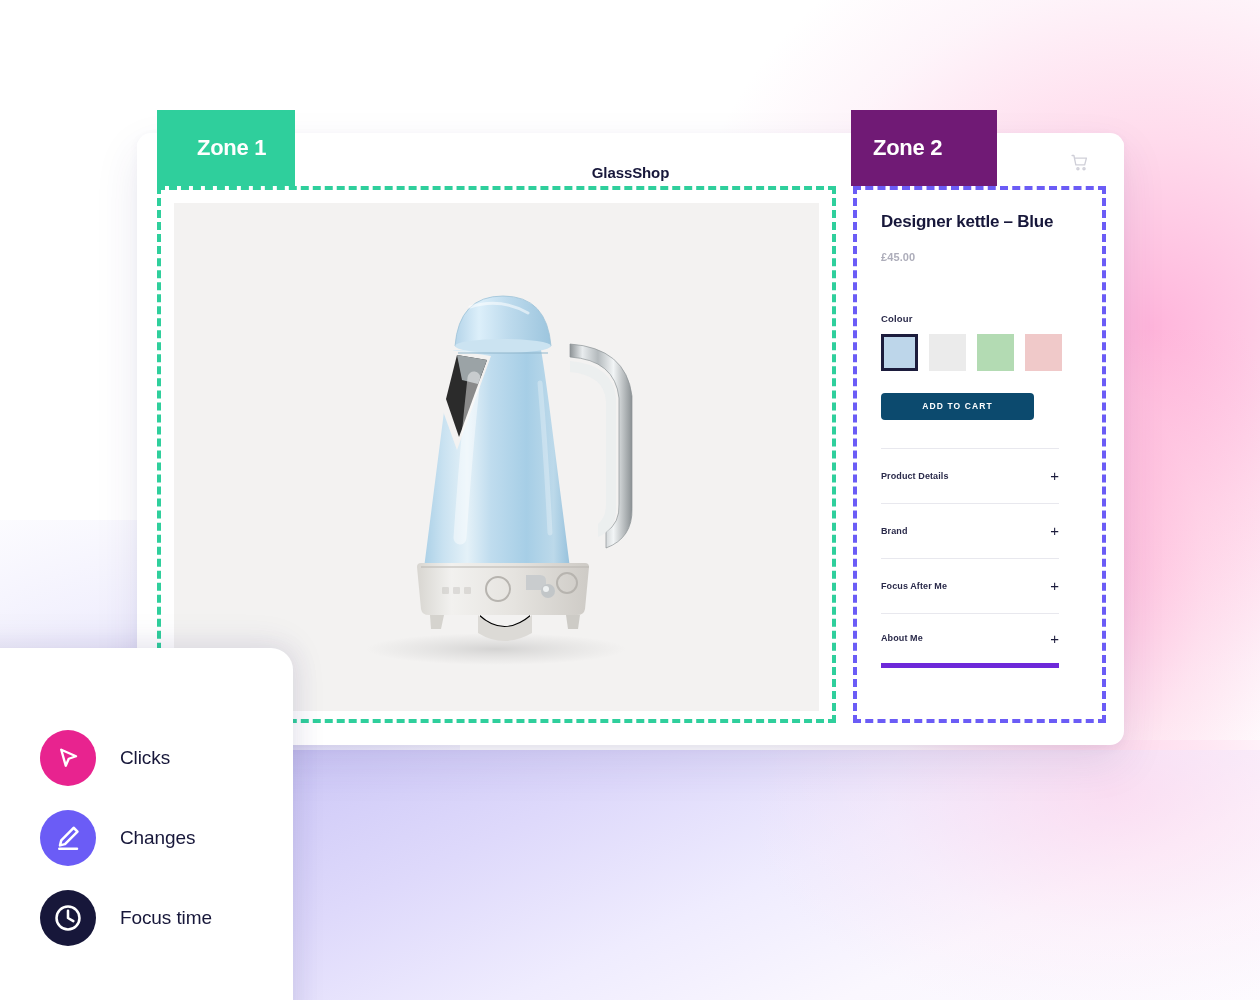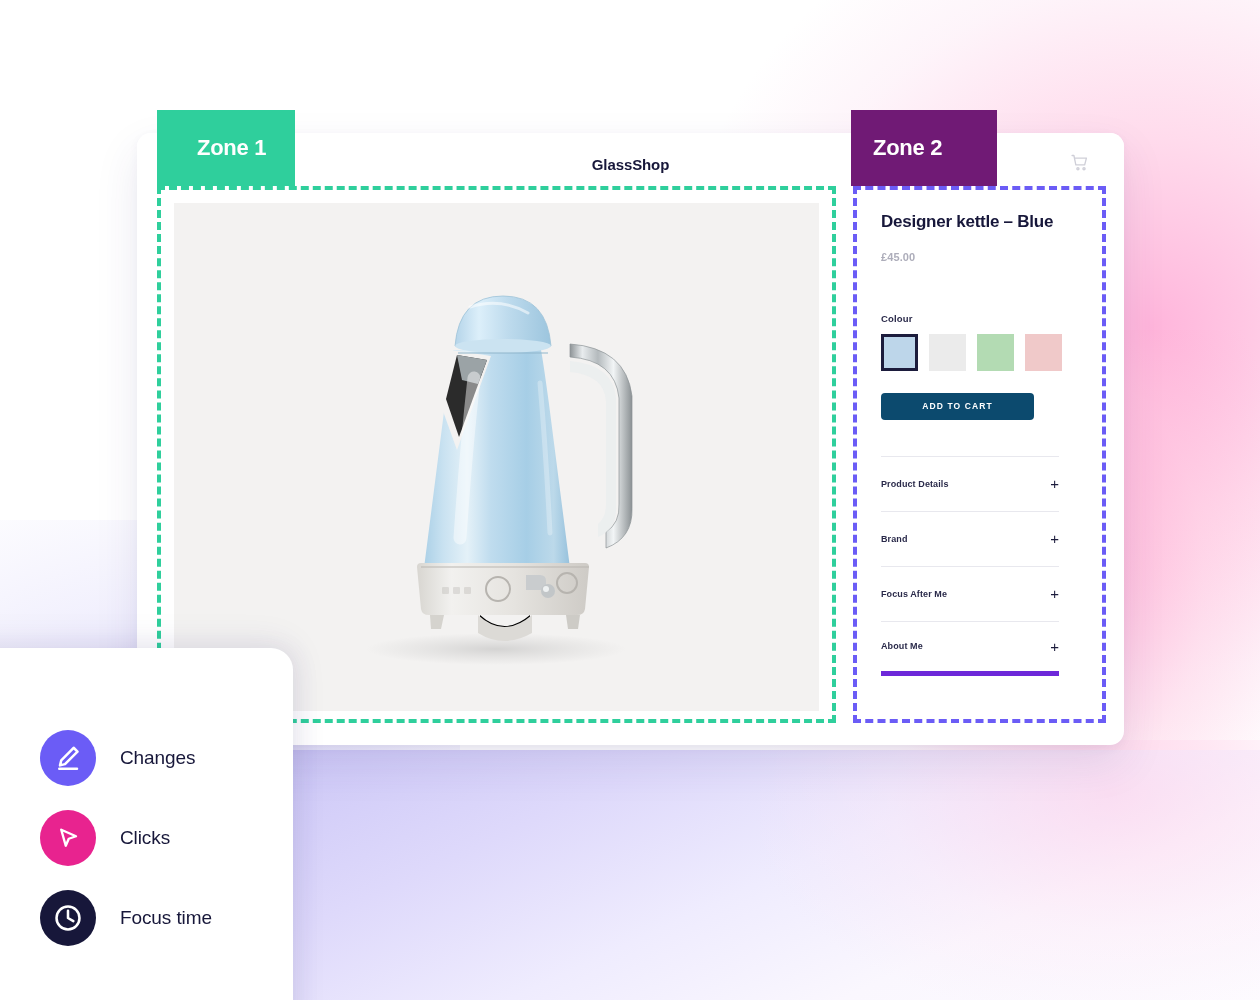--- a/index.html
+++ b/index.html
@@ -76,21 +76,21 @@
     left: 137px; top: 133px;
     width: 987px; height: 612px;
     background: #ffffff;
     border-radius: 14px;
     box-shadow: 0 18px 44px rgba(60,50,120,0.10),
                 0 3px 10px rgba(60,50,120,0.05);
     overflow: hidden;
   }
   .shop-header {
     position: absolute;
-    left: 0; top: 0;
+    left: 0; top: 8px;
     width: 987px; height: 62px;
     background: #ffffff;
     display: flex;
     align-items: center;
     justify-content: center;
   }
   .shop-logo {
     font-size: 15px;
     font-weight: bold;
     color: #17173a;
@@ -163,21 +163,21 @@
     font-family: "Liberation Sans", sans-serif;
     font-size: 8.5px;
     font-weight: bold;
     letter-spacing: 1.1px;
     cursor: pointer;
     display: flex;
     align-items: center;
     justify-content: center;
   }
   .accordion {
-    margin-top: 36px;
+    margin-top: 28px;
     width: 178px;
   }
   .accordion-row {
     height: 55px;
     border-top: 1px solid #e8e8ee;
     display: flex;
     align-items: center;
     justify-content: space-between;
     cursor: pointer;
   }
@@ -441,36 +441,36 @@
   </div>
   <div class="zone-tag" id="zone2-tag">
     <span>Zone 2</span>
   </div>
 
   <div class="events-card">
 
     <div class="events-list">
 
       <div class="event-row">
+        <div class="event-icon" style="background:#e8238f;">
+          <svg width="30" height="30" viewBox="0 0 24 24" fill="none" stroke="#ffffff" stroke-width="1.9" stroke-linejoin="round" stroke-linecap="round">
+            <path d="M6.6 5.4 L18.4 10.6 L12.6 12.6 L10.2 18.2 Z"></path>
+          </svg>
+        </div>
+        <div class="event-label">Clicks</div>
+      </div>
+
+      <div class="event-row">
         <div class="event-icon" style="background:#6b5cf6;">
           <svg width="30" height="30" viewBox="0 0 24 24" fill="none" stroke="#ffffff" stroke-width="2" stroke-linejoin="round" stroke-linecap="round">
             <path d="M16.5 3.8 L19.6 6.9 L9.6 16.9 L5.6 17.9 L6.6 13.9 Z"></path>
             <path d="M5 20.6 L19.2 20.6"></path>
           </svg>
         </div>
         <div class="event-label">Changes</div>
-      </div>
-
-      <div class="event-row">
-        <div class="event-icon" style="background:#e8238f;">
-          <svg width="30" height="30" viewBox="0 0 24 24" fill="none" stroke="#ffffff" stroke-width="1.9" stroke-linejoin="round" stroke-linecap="round">
-            <path d="M6.6 5.4 L18.4 10.6 L12.6 12.6 L10.2 18.2 Z"></path>
-          </svg>
-        </div>
-        <div class="event-label">Clicks</div>
       </div>
 
       <div class="event-row">
         <div class="event-icon" style="background:#17173a;">
           <svg width="32" height="32" viewBox="0 0 24 24" fill="none" stroke="#ffffff" stroke-width="1.9" stroke-linejoin="round" stroke-linecap="round">
             <circle cx="12" cy="12" r="8.6"></circle>
             <path d="M12 6.6 L12 12 L16 14.4"></path>
           </svg>
         </div>
         <div class="event-label">Focus time</div>

